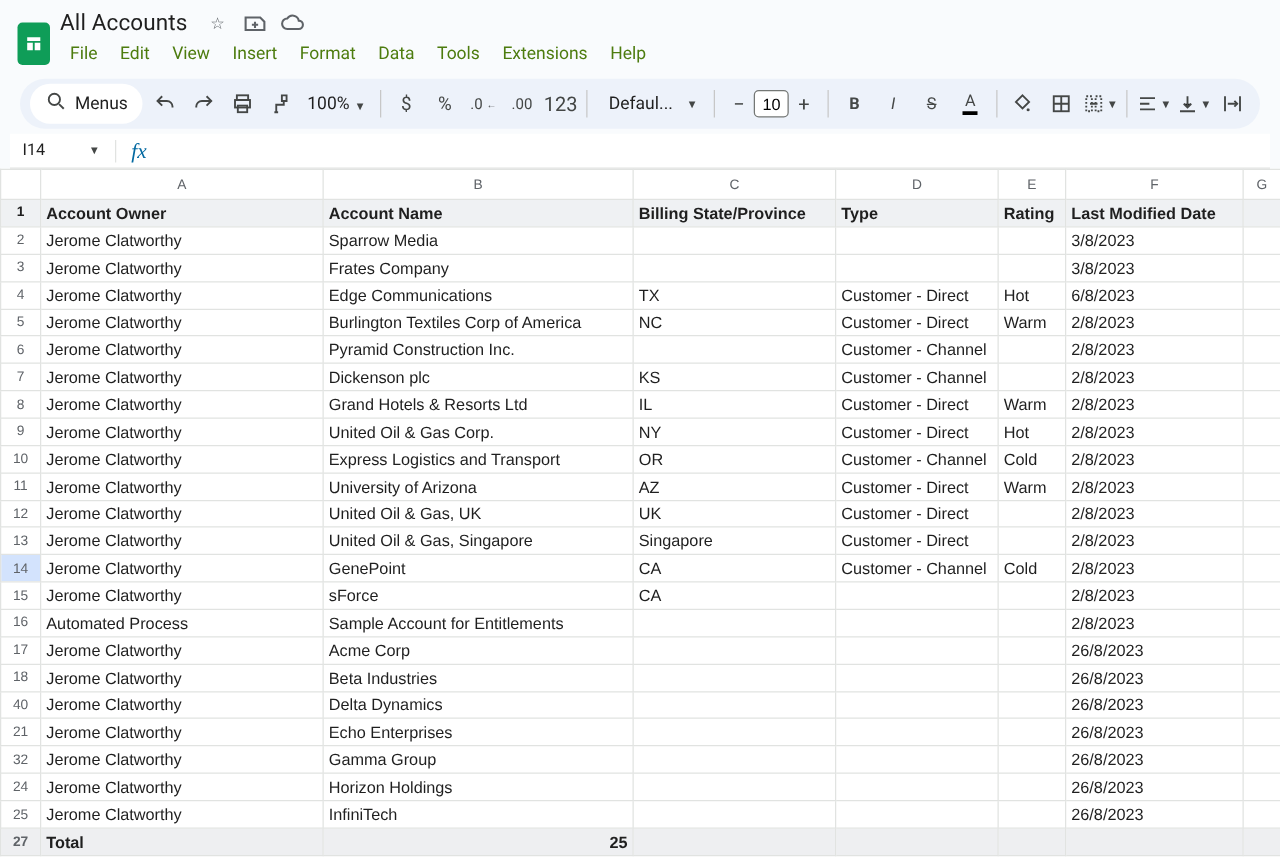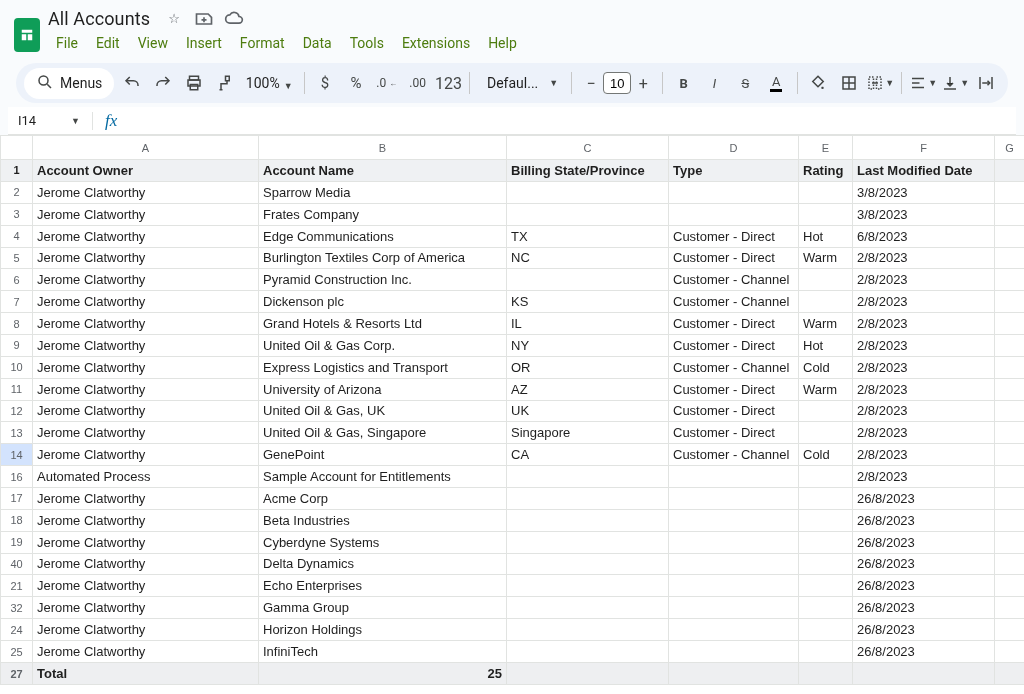--- a/index.html
+++ b/index.html
@@ -360,20 +360,30 @@
           <td class="rowhead">14</td>
           <td>Jerome Clatworthy</td>
           <td>GenePoint</td>
           <td>CA</td>
           <td>Customer - Channel</td>
           <td>Cold</td>
           <td>2/8/2023</td>
           <td></td>
         </tr>
         <tr>
+          <td class="rowhead">15</td>
+          <td>Jerome Clatworthy</td>
+          <td>sForce</td>
+          <td>CA</td>
+          <td></td>
+          <td></td>
+          <td>2/8/2023</td>
+          <td></td>
+        </tr>
+        <tr>
           <td class="rowhead">16</td>
           <td>Automated Process</td>
           <td>Sample Account for Entitlements</td>
           <td></td>
           <td></td>
           <td></td>
           <td>2/8/2023</td>
           <td></td>
         </tr>
         <tr>
@@ -383,30 +393,20 @@
           <td></td>
           <td></td>
           <td></td>
           <td>26/8/2023</td>
           <td></td>
         </tr>
         <tr>
           <td class="rowhead">18</td>
           <td>Jerome Clatworthy</td>
           <td>Beta Industries</td>
-          <td></td>
-          <td></td>
-          <td></td>
-          <td>26/8/2023</td>
-          <td></td>
-        </tr>
-        <tr>
-          <td class="rowhead">19</td>
-          <td>Jerome Clatworthy</td>
-          <td>Cyberdyne Systems</td>
           <td></td>
           <td></td>
           <td></td>
           <td>26/8/2023</td>
           <td></td>
         </tr>
         <tr>
           <td class="rowhead">40</td>
           <td>Jerome Clatworthy</td>
           <td>Delta Dynamics</td>

